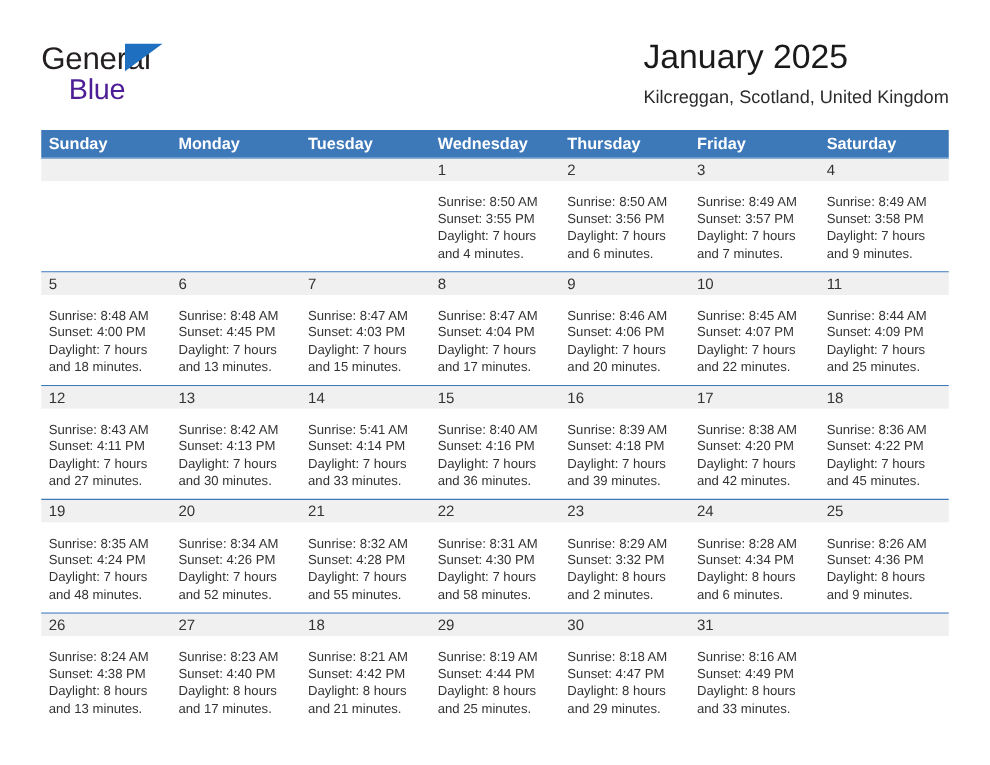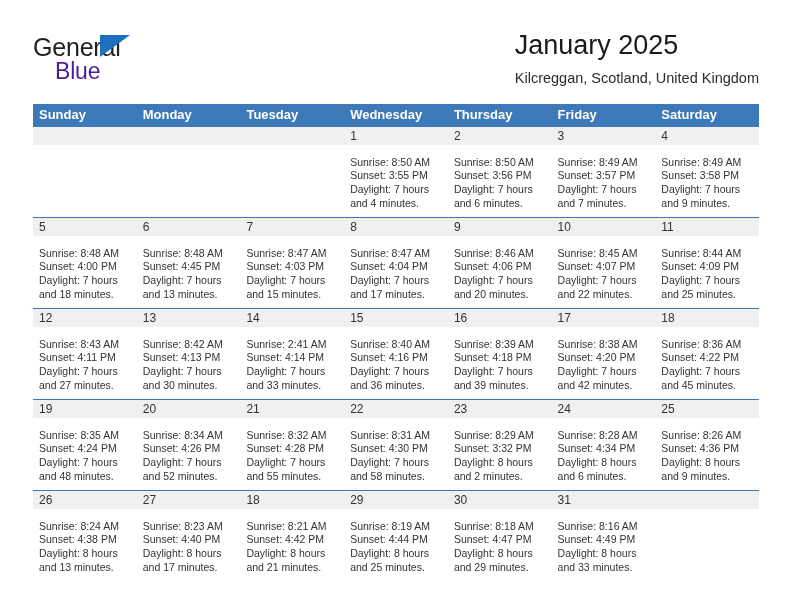--- a/index.html
+++ b/index.html
@@ -304,21 +304,21 @@
           <div>Daylight: 7 hours</div>
           <div>and 27 minutes.</div>
         </div>
         <div class="body-cell">
           <div>Sunrise: 8:42 AM</div>
           <div>Sunset: 4:13 PM</div>
           <div>Daylight: 7 hours</div>
           <div>and 30 minutes.</div>
         </div>
         <div class="body-cell">
-          <div>Sunrise: 2:41 AM</div>
+          <div>Sunrise: 5:41 AM</div>
           <div>Sunset: 4:14 PM</div>
           <div>Daylight: 7 hours</div>
           <div>and 33 minutes.</div>
         </div>
         <div class="body-cell">
           <div>Sunrise: 8:40 AM</div>
           <div>Sunset: 4:16 PM</div>
           <div>Daylight: 7 hours</div>
           <div>and 36 minutes.</div>
         </div>

